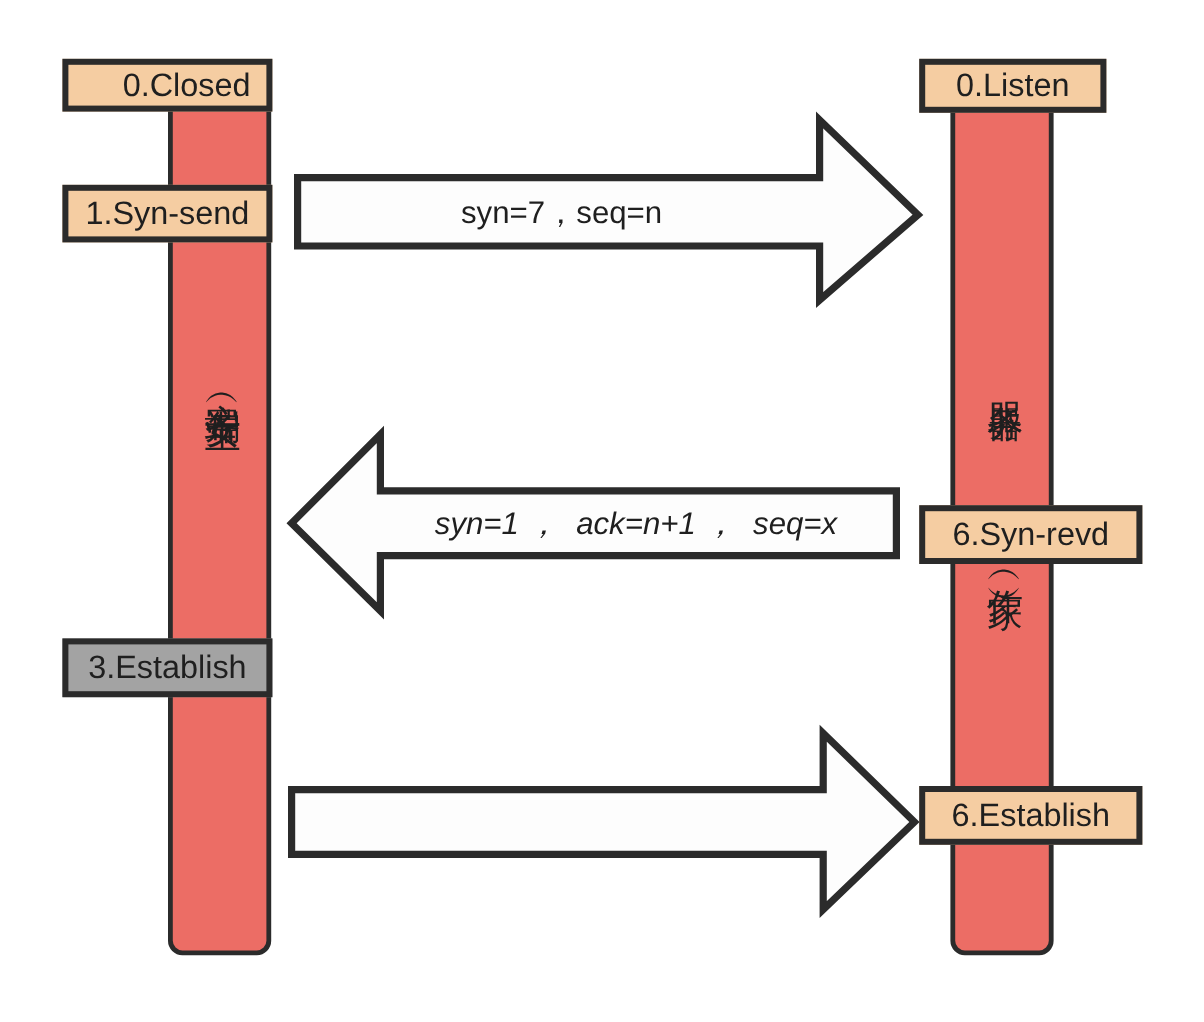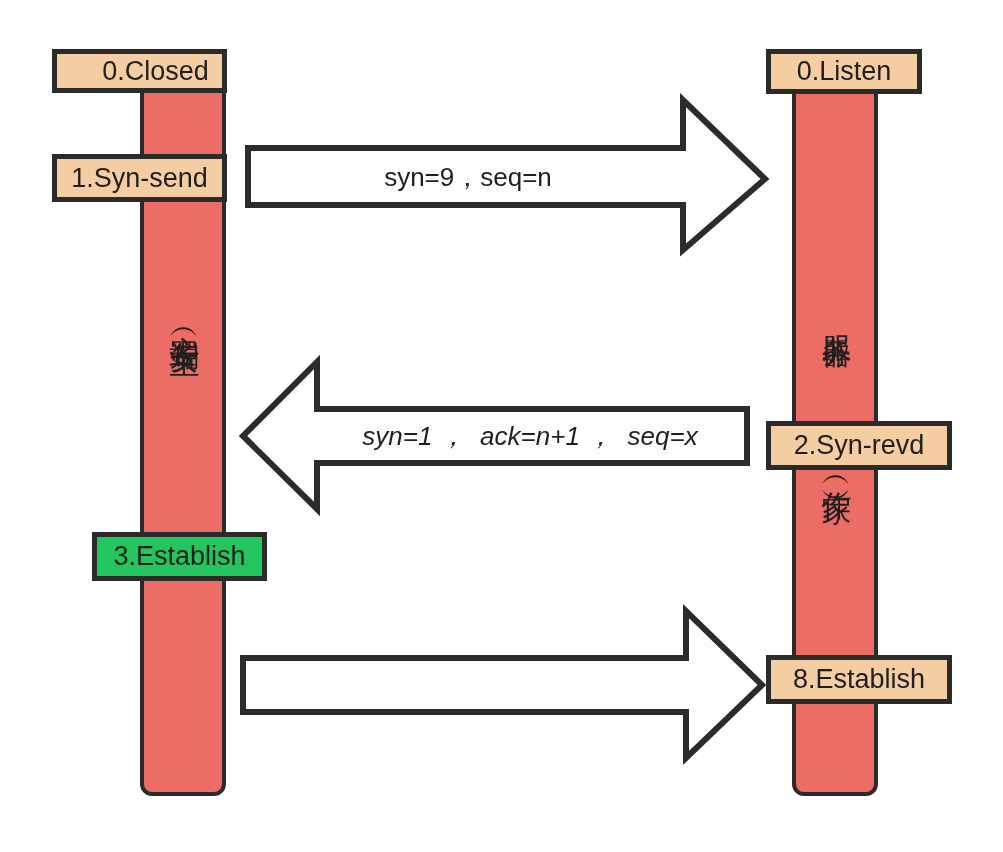--- a/index.html
+++ b/index.html
@@ -56,22 +56,21 @@
     border: 5px solid #2b2b2b;
     color: #1f1f1f;
     font-size: 27px;
     display: flex;
     align-items: center;
     justify-content: center;
     white-space: nowrap;
     letter-spacing: 0px;
   }
   .state-box.accent {
-    background: #22c55e;
-    margin-left: 40px;
+    background: #a3a3a3;
   }
   
   .arrow-text {
     position: absolute;
     color: #1f1f1f;
     font-size: 26px;
     display: flex;
     align-items: center;
     justify-content: center;
     white-space: pre;
@@ -95,21 +94,21 @@
 
   <svg class="layer" viewBox="0 0 1003 852">
 
     <polygon points="248,148 683,148 683,100 765,179 683,250 683,205 248,205" fill="#fdfdfd" stroke="#2b2b2b" stroke-width="6" stroke-linejoin="miter"></polygon>
 
     <polygon points="747,409 317,409 317,362 243,436 317,509 317,463 747,463" fill="#fdfdfd" stroke="#2b2b2b" stroke-width="6" stroke-linejoin="miter"></polygon>
 
     <polygon points="243,658 686,658 686,611 762,685 686,758 686,712 243,712" fill="#fdfdfd" stroke="#2b2b2b" stroke-width="6" stroke-linejoin="miter"></polygon>
   </svg>
 
-  <div class="arrow-text" style="left:258px; top:155px; width:420px; height:44px;">syn=9，seq=n</div>
+  <div class="arrow-text" style="left:258px; top:155px; width:420px; height:44px;">syn=7，seq=n</div>
 
   <div class="arrow-text" style="left:320px; top:414px; width:420px; height:44px;font-style:italic;">syn=1 ，  ack=n+1 ，  seq=x</div>
 
 
   <div class="state-box" style="left:52px; top:49px; width:175px; height:44px;padding-left:32px;">
     <span>0.Closed</span>
   </div>
 
   <div class="state-box" style="left:52px; top:154px; width:175px; height:48px;">
     <span>1.Syn-send</span>
@@ -117,20 +116,20 @@
 
   <div class="state-box accent" style="left:52px; top:532px; width:175px; height:49px;">
     <span>3.Establish</span>
   </div>
 
   <div class="state-box" style="left:766px; top:49px; width:156px; height:45px;">
     <span>0.Listen</span>
   </div>
 
   <div class="state-box" style="left:766px; top:421px; width:186px; height:49px;">
-    <span>2.Syn-revd</span>
+    <span>6.Syn-revd</span>
   </div>
 
   <div class="state-box" style="left:766px; top:655px; width:186px; height:49px;">
-    <span>8.Establish</span>
+    <span>6.Establish</span>
   </div>
 
 </div>
 
 </body></html>

